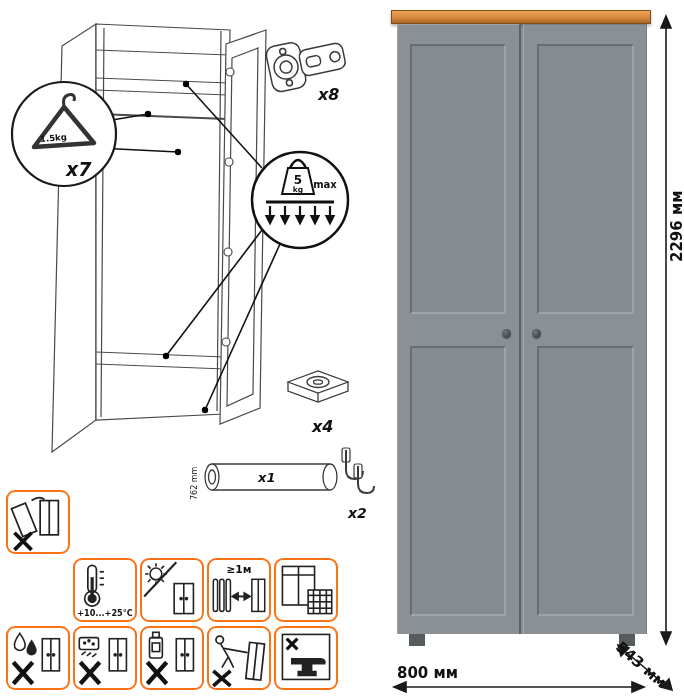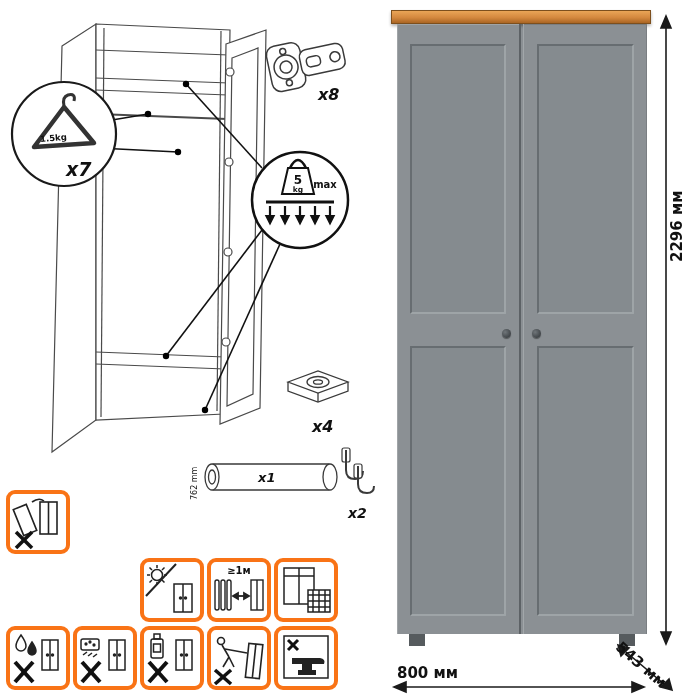--- a/index.html
+++ b/index.html
@@ -49,21 +49,21 @@
   
   .dims-svg { position:absolute; left:0; top:0; pointer-events:none; }
   .dim-label { position:absolute; font-weight:bold; font-size:15px; white-space:nowrap; }
   .dim-h { left:668px; top:262px; transform:rotate(-90deg); transform-origin:0 0; }
   .dim-w { left:397px; top:664px; width:250px; }
   .dim-d { left:624px; top:638px; transform:rotate(41deg); transform-origin:0 0; }
 
   
   .cell {
     position:absolute; width:64px; height:64px; box-sizing:border-box;
-    border:4px solid #f97316; border-radius:9px; background:#fff;
+    border:2px solid #f97316; border-radius:9px; background:#fff;
   }
   .cell svg { width:100%; height:100%; display:block; }
 </style>
 </head>
 <body>
 
 <div class="page">
 
   <svg class="lineart" width="392" height="532" viewBox="0 0 392 532">
 
@@ -220,20 +220,34 @@
         <path d="M22 8 q7 -5 12 -1"></path>
       </g>
       <g stroke="#111" stroke-width="3.5">
         <line x1="6" y1="38" x2="22" y2="54"></line>
           <line x1="22" y1="38" x2="6" y2="54"></line>
       </g>
     </svg>
   </div>
 
 
+  <div class="cell" style="left:73px;top:558px;">
+    <svg viewBox="0 0 56 56">
+      <g stroke="#222" stroke-width="1.6" fill="none">
+        <rect x="12" y="5" width="8" height="25" rx="4"></rect>
+        <circle cx="16" cy="36" r="7"></circle>
+        <circle cx="16" cy="36" r="3.5" fill="#222"></circle>
+        <rect x="14.5" y="16" width="3" height="17" fill="#222" stroke="none"></rect>
+        <line x1="23" y1="11" x2="27" y2="11"></line>
+          <line x1="23" y1="17" x2="27" y2="17"></line>
+        <line x1="23" y1="23" x2="27" y2="23"></line>
+      </g>
+      <text x="28" y="52" font-size="7.6" font-weight="bold" text-anchor="middle">+10...+25°C</text>
+    </svg>
+  </div>
 
   <div class="cell" style="left:140px;top:558px;">
     <svg viewBox="0 0 56 56">
       <g stroke="#222" stroke-width="1.5" fill="none">
         <circle cx="13" cy="13" r="5.5"></circle>
         <line x1="13" y1="3" x2="13" y2="6"></line>
           <line x1="13" y1="20" x2="13" y2="23"></line>
         <line x1="3" y1="13" x2="6" y2="13"></line>
           <line x1="20" y1="13" x2="23" y2="13"></line>
         <line x1="5.5" y1="5.5" x2="8" y2="8"></line>

